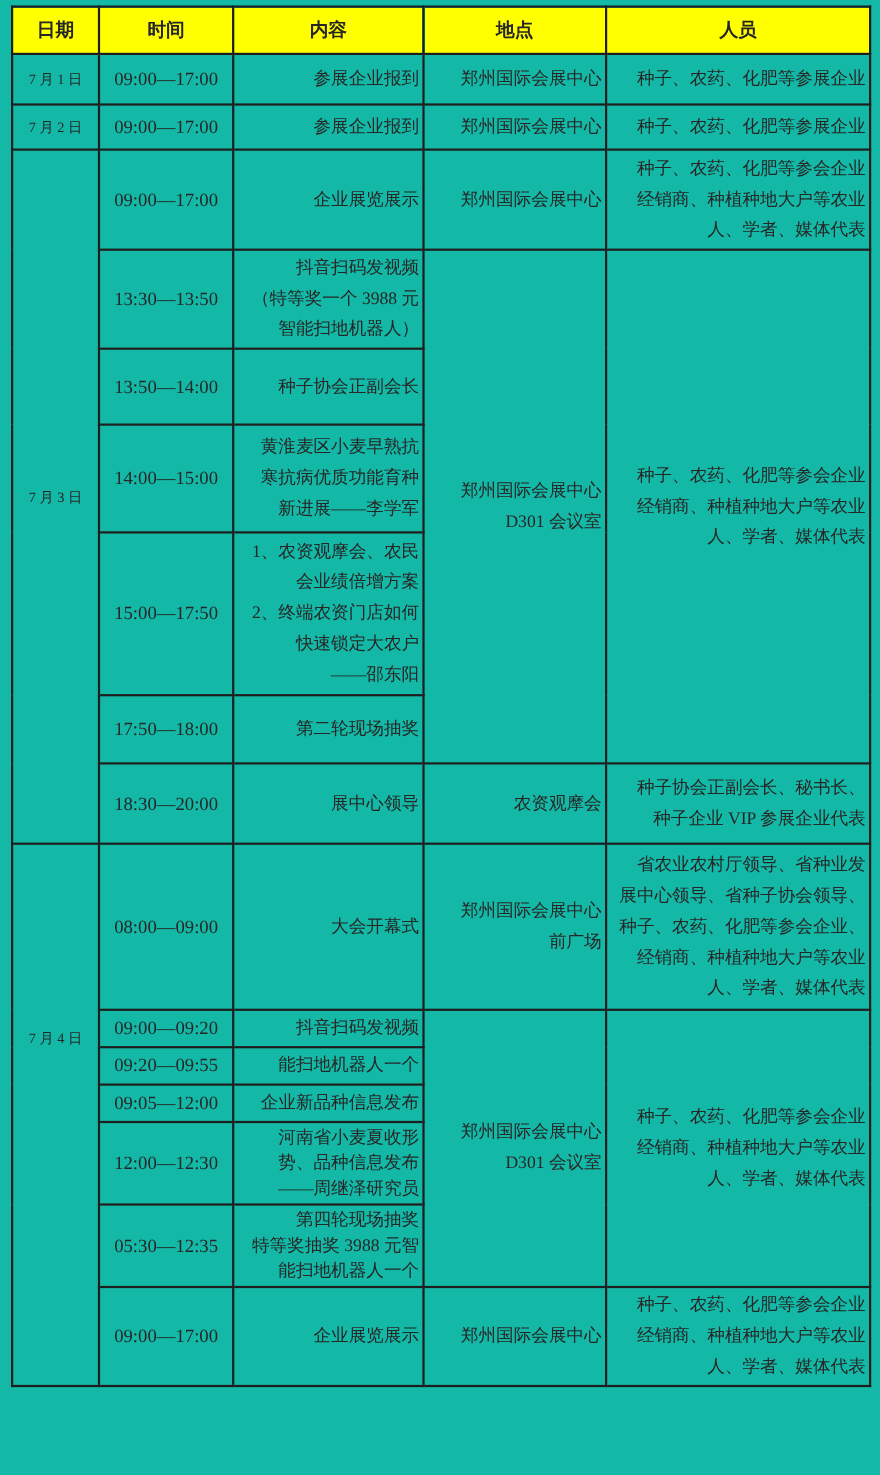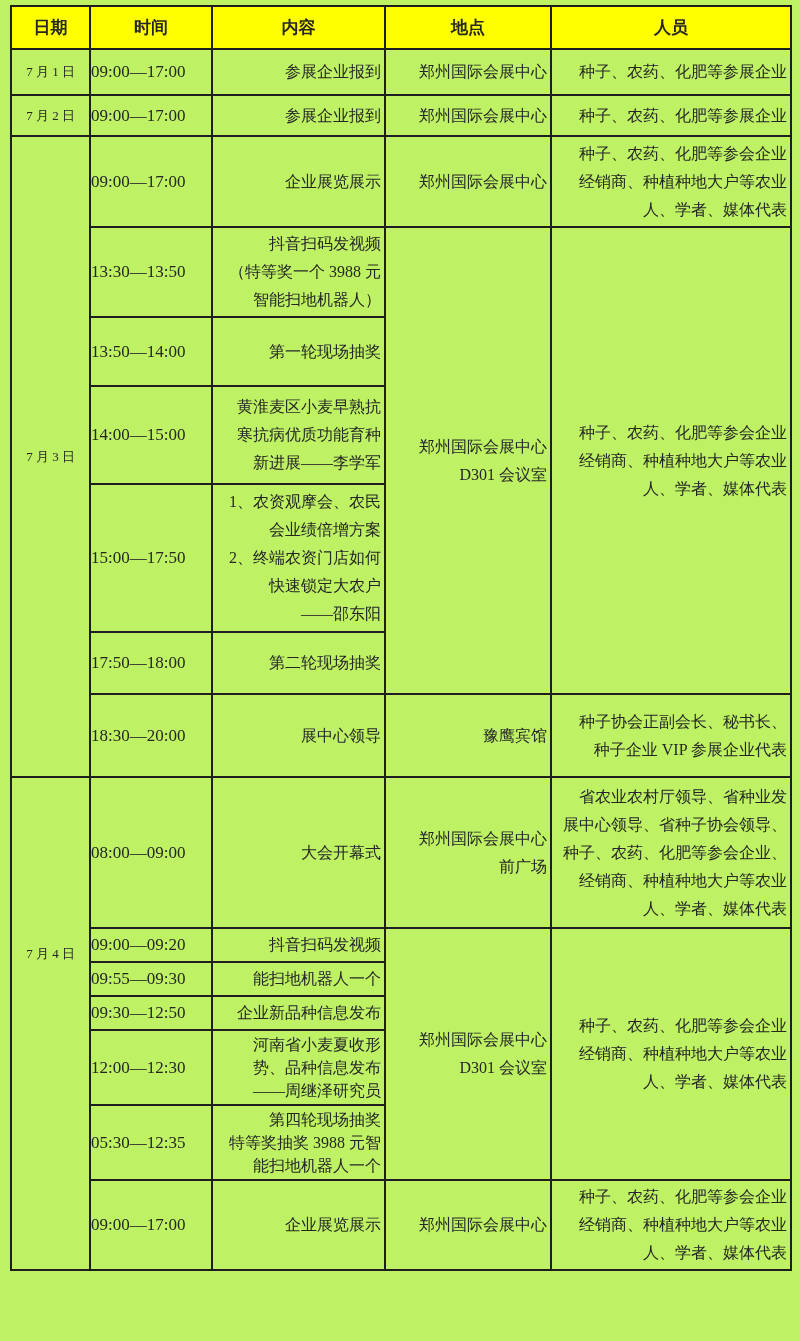--- a/index.html
+++ b/index.html
@@ -6,21 +6,21 @@
   html, body { margin: 0; padding: 0; }
   body {
     background: #ffffff;
     font-family: "Liberation Serif", "DejaVu Serif", serif;
     color: #262626;
   }
   .page {
     position: relative;
     width: 800px;
     height: 1341px;
-    background: #bef264;
+    background: #14b8a6;
     overflow: hidden;
   }
   table.schedule {
     position: absolute;
     left: 10px;
     top: 5px;
     width: 780px;
     border-collapse: collapse;
     table-layout: fixed;
   }
@@ -35,21 +35,21 @@
   }
   th {
     background: #FFFF00;
     font-weight: bold;
     font-size: 17px;
     text-align: center;
     white-space: nowrap;
     padding: 0;
   }
   td.d { text-align: center; font-size: 13px; }
-  td.t { text-align: left; font-size: 17px; padding: 0; }
+  td.t { text-align: center; font-size: 17px; padding: 0; }
   td.c, td.l, td.p { text-align: right; padding-left: 10px; padding-right: 3px; }
   td.tight { line-height: 23px; }
   .shift-up { position: relative; top: -70px; }
   .footer-note {
     position: absolute;
     left: 85px;
     top: 1268px;
     font-size: 16px;
     color: #262626;
   }
@@ -109,21 +109,21 @@
 智能扫地机器人）</td>
       <td class="l" rowspan="5">郑州国际会展中心
 D301 会议室</td>
       <td class="p" rowspan="5">种子、农药、化肥等参会企业
 经销商、种植种地大户等农业
 人、学者、媒体代表</td>
     </tr>
 
     <tr style="height:69px">
       <td class="t">13:50—14:00</td>
-      <td class="c">第一轮现场抽奖</td>
+      <td class="c">种子协会正副会长</td>
     </tr>
 
     <tr style="height:98px">
       <td class="t">14:00—15:00</td>
       <td class="c">黄淮麦区小麦早熟抗
 寒抗病优质功能育种
 新进展——李学军</td>
     </tr>
 
     <tr style="height:148px">
@@ -133,24 +133,24 @@
 2、终端农资门店如何
 快速锁定大农户
 ——邵东阳</td>
     </tr>
 
     <tr style="height:62px">
       <td class="t">17:50—18:00</td>
       <td class="c">第二轮现场抽奖</td>
     </tr>
 
-    <tr style="height:83px">
+    <tr style="height:73px">
       <td class="t">18:30—20:00</td>
       <td class="c">展中心领导</td>
-      <td class="l">豫鹰宾馆</td>
+      <td class="l">农资观摩会</td>
       <td class="p">种子协会正副会长、秘书长、
 种子企业 VIP 参展企业代表</td>
     </tr>
 
     <tr style="height:151px">
       <td class="d" rowspan="7">
         <div class="shift-up">7 月 4 日</div>
       </td>
       <td class="t">08:00—09:00</td>
       <td class="c">大会开幕式</td>
@@ -167,26 +167,26 @@
       <td class="t">09:00—09:20</td>
       <td class="c">抖音扫码发视频</td>
       <td class="l" rowspan="5">郑州国际会展中心
 D301 会议室</td>
       <td class="p" rowspan="5">种子、农药、化肥等参会企业
 经销商、种植种地大户等农业
 人、学者、媒体代表</td>
     </tr>
 
     <tr style="height:31px">
-      <td class="t">09:55—09:30</td>
+      <td class="t">09:20—09:55</td>
       <td class="c">能扫地机器人一个</td>
     </tr>
 
     <tr style="height:30px">
-      <td class="t">09:30—12:50</td>
+      <td class="t">09:05—12:00</td>
       <td class="c">企业新品种信息发布</td>
     </tr>
 
     <tr style="height:70px">
       <td class="t">12:00—12:30</td>
       <td class="c tight">河南省小麦夏收形
 势、品种信息发布
 ——周继泽研究员</td>
     </tr>
 

